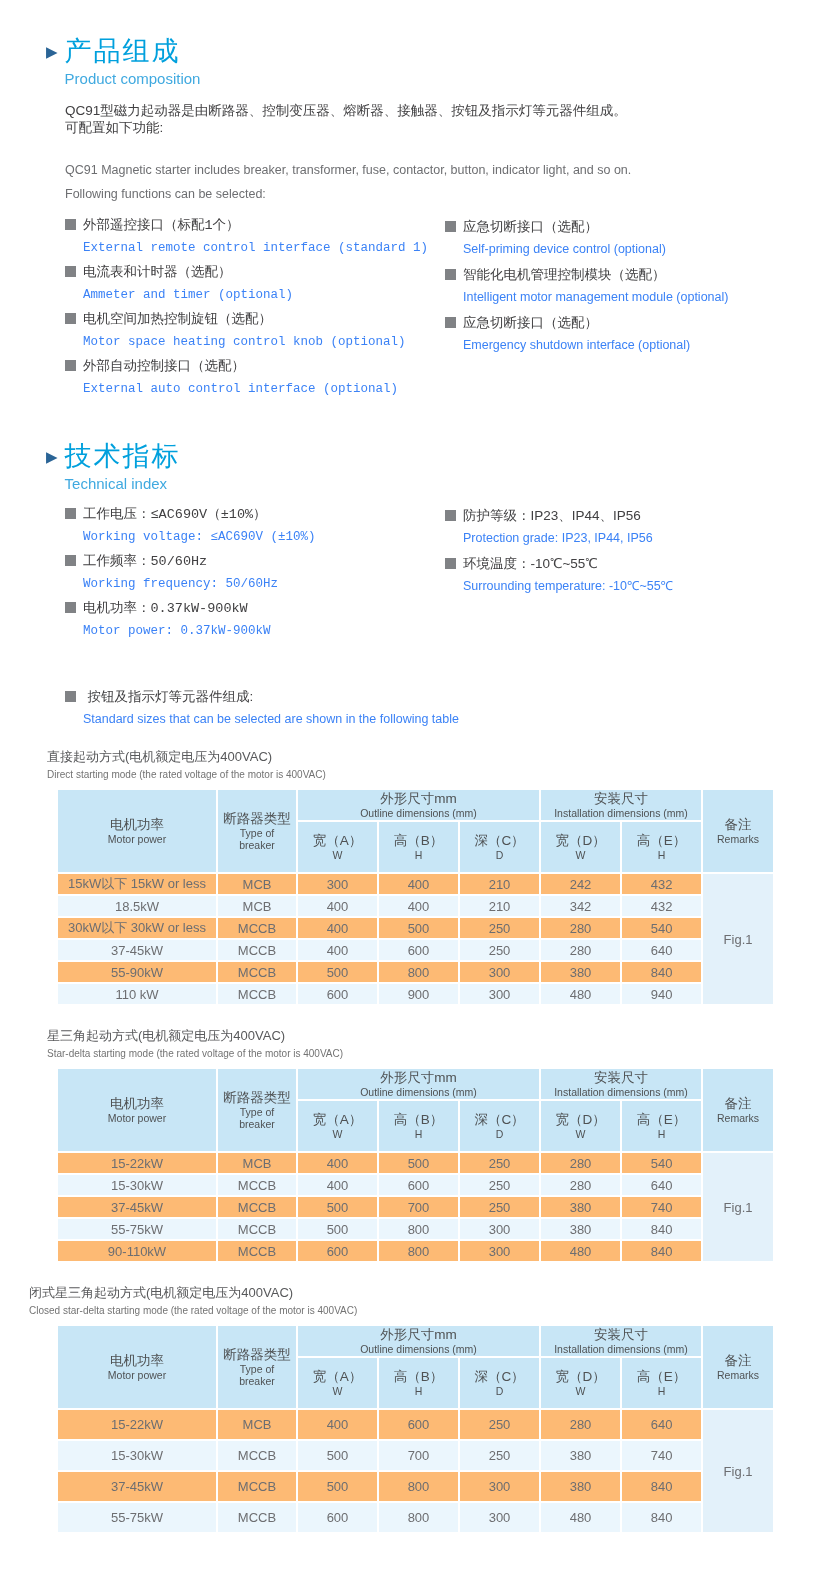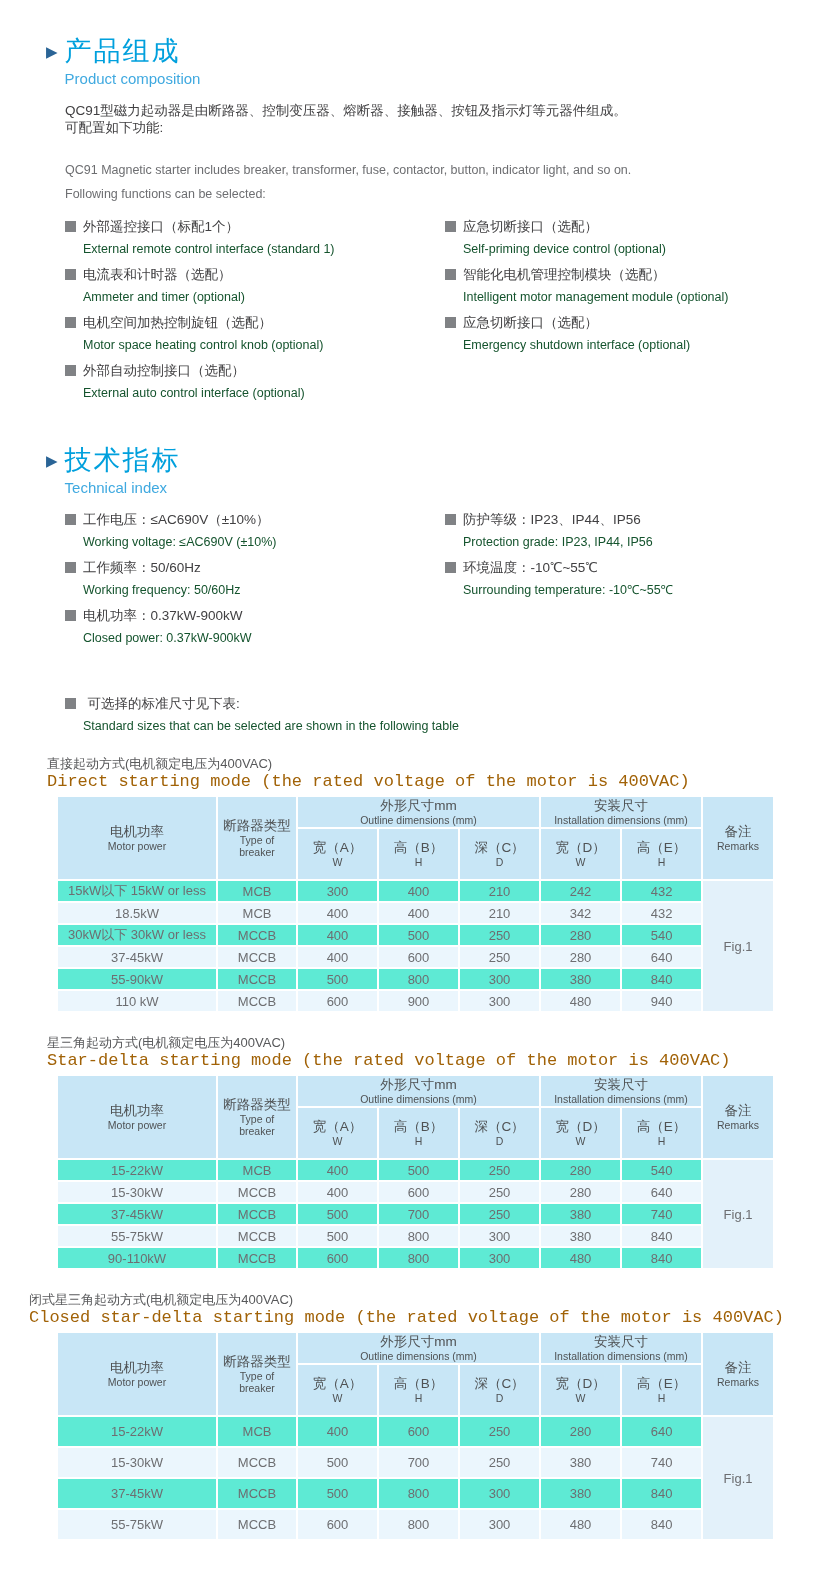--- a/index.html
+++ b/index.html
@@ -17,44 +17,44 @@
   .title-en { font-size:15px; color:#3fa9e0; margin-top:3px; }
 
   
   .para { margin-left:65px; line-height:1.25; }
   .p-zh { color:#414042; font-size:13.5px; }
   .p-en { color:#6d6e71; font-size:12.5px; }
   .mt16 { margin-top:16px; } .mt13 { margin-top:26px; } .mt10 { } .mt9 { margin-top:9px; }
 
   
   .twocol { display:flex; margin:14px 0 0 65px; }
-  .col-left { width:380px; }
+  .col-left { width:380px;font-family:Liberation Mono, monospace; }
   .col-right { width:330px; }
   .feat-item { margin-bottom:8px; }
   .feat-zh-line { line-height:17px; }
   .sq { display:inline-block; width:11px; height:11px; background:#808285; margin-right:7px; vertical-align:-1px; }
   .feat-zh { font-size:13.5px; color:#414042; }
-  .feat-en { font-size:12.5px; color:#14532d; margin:7px 0 0 18px; line-height:15px; }
+  .feat-en { font-size:12.5px; color:#3b82f6; margin:7px 0 0 18px; line-height:15px; }
 
   .note-block { margin:40px 0 0 65px; }
 
   
   .cap-zh { font-size:13px; color:#58595b; margin:22px 0 0 47px; line-height:16px; }
-  .cap-en { font-size:17px; color:#a16207; margin:2px 0 6px 47px; line-height:15px;font-family:Liberation Mono, monospace; }
+  .cap-en { font-size:10px; color:#737373; margin:2px 0 6px 47px; line-height:15px; }
   .cap-clip { margin-left:29px; }
   .spec-table { border-collapse:collapse; table-layout:fixed; width:717px; margin-left:56px; }
   .spec-table th, .spec-table td { border:2px solid #fff; text-align:center; vertical-align:middle; padding:0; }
   .spec-table th { background:#c8e6f6; font-weight:normal; color:#4f5254; }
   .th-zh { font-size:13.5px; line-height:16px; }
   .th-en { font-size:10.5px; line-height:12px; }
   .th-group { height:32px; }
   .th-sub { height:52px; }
   .spec-table tbody td { font-size:13px; color:#6d6e71; height:22px; }
   .tall tbody td { height:31px; }
-  .row-a td { background:#5eead4; }
+  .row-a td { background:#fdba74; }
   .row-b td { background:#ebf6fd; }
   td.remark-cell { background:#e3f1fa !important; font-size:12.5px; color:#6d6e71; }
   .cell-label { white-space:nowrap; overflow:hidden; color:#58595b; }
   col.c-motor { width:160px; } col.c-breaker { width:80px; }
   col.c-dim { width:81px; } col.c-remarks { width:72px; }
 </style>
 </head>
 <body>
 
 <div class="page">
@@ -120,40 +120,40 @@
           <div class="feat-item">
             <div class="feat-zh-line"><span class="sq"></span><span class="feat-zh">工作电压：≤AC690V（±10%）</span></div>
             <div class="feat-en">Working voltage: ≤AC690V (±10%)</div>
           </div>
           <div class="feat-item">
             <div class="feat-zh-line"><span class="sq"></span><span class="feat-zh">工作频率：50/60Hz</span></div>
             <div class="feat-en">Working frequency: 50/60Hz</div>
           </div>
           <div class="feat-item">
             <div class="feat-zh-line"><span class="sq"></span><span class="feat-zh">电机功率：0.37kW-900kW</span></div>
-            <div class="feat-en">Closed power: 0.37kW-900kW</div>
+            <div class="feat-en">Motor power: 0.37kW-900kW</div>
           </div>
         </div>
       <div class="col-right" id="specs-right">
           <div class="feat-item">
             <div class="feat-zh-line"><span class="sq"></span><span class="feat-zh">防护等级：IP23、IP44、IP56</span></div>
             <div class="feat-en">Protection grade: IP23, IP44, IP56</div>
           </div>
           <div class="feat-item">
             <div class="feat-zh-line"><span class="sq"></span><span class="feat-zh">环境温度：-10℃~55℃</span></div>
             <div class="feat-en">Surrounding temperature: -10℃~55℃</div>
           </div>
         </div>
     </div>
   </section>
 
   <div class="note-block feat-item">
     <div class="feat-zh-line">
       <span class="sq"></span>
-      <span class="feat-zh">可选择的标准尺寸见下表:</span>
+      <span class="feat-zh">按钮及指示灯等元器件组成:</span>
     </div>
     <div class="feat-en">Standard sizes that can be selected are shown in the following table</div>
   </div>
 
   <div id="tables">
       <div class="cap-zh">直接起动方式(电机额定电压为400VAC)</div>
       <div class="cap-en">Direct starting mode (the rated voltage of the motor is 400VAC)</div>
       <table class="spec-table">
         <colgroup>
           <col class="c-motor">

